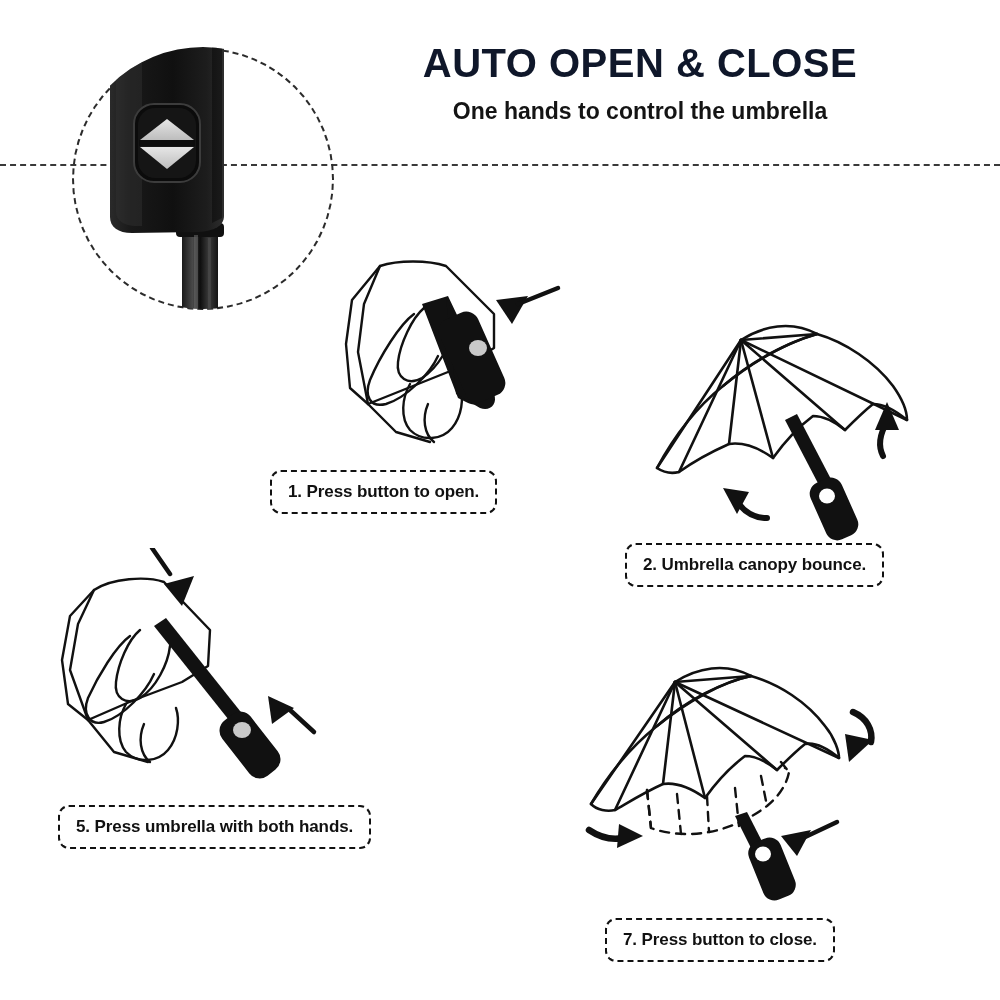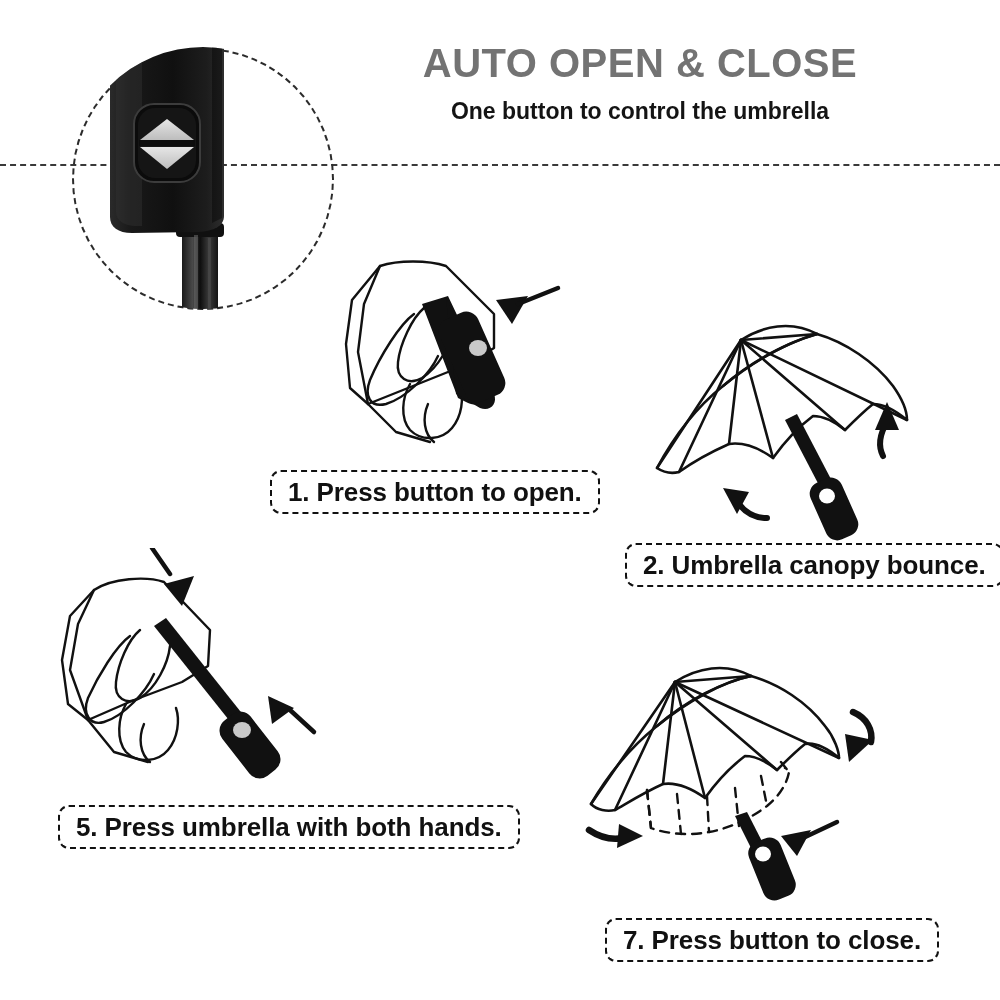--- a/index.html
+++ b/index.html
@@ -22,21 +22,21 @@
     left: 380px;
     top: 42px;
     width: 520px;
     text-align: center;
   }
   .main-title {
     font-family: "Liberation Sans", sans-serif;
     font-size: 40px;
     font-weight: bold;
     letter-spacing: 0.5px;
-    color: #737373;
+    color: #0f172a;
     line-height: 1.05;
     margin: 0;
     white-space: nowrap;
   }
   .sub-title {
     font-family: "Liberation Sans", sans-serif;
     font-size: 23px;
     font-weight: bold;
     color: #141414;
     margin: 14px 0 0 0;
@@ -78,21 +78,21 @@
   
   .step { position: absolute; }
   .art { position: absolute; left: 0; top: 0; }
 
   .caption {
     position: absolute;
     border: 2px dashed #111111;
     border-radius: 11px;
     background: #ffffff;
     font-family: "Liberation Sans", sans-serif;
-    font-size: 26px;
+    font-size: 17px;
     font-weight: bold;
     color: #111111;
     text-align: center;
     white-space: nowrap;
     box-sizing: border-box;
     display: flex;
     align-items: center;
     justify-content: center;
     padding: 0 16px;
     letter-spacing: -0.1px;
@@ -109,21 +109,21 @@
   .step3-art { left: 585px; top: 642px; }
   .step4-art { left: 42px;  top: 548px; }
 </style>
 </head>
 <body>
 
 <div id="page">
 
   <div class="header-block">
     <div class="main-title">AUTO OPEN &amp; CLOSE</div>
-    <div class="sub-title">One button to control the umbrella</div>
+    <div class="sub-title">One hands to control the umbrella</div>
   </div>
 
   <div class="divider"></div>
 
   <div class="hero-circle"></div>
 
   <svg class="hero-photo" viewBox="0 0 262 300">
     <defs>
       <linearGradient id="handleGrad" x1="0" y1="0" x2="1" y2="0">
         <stop offset="0%" stop-color="#2a2a2a"></stop>

